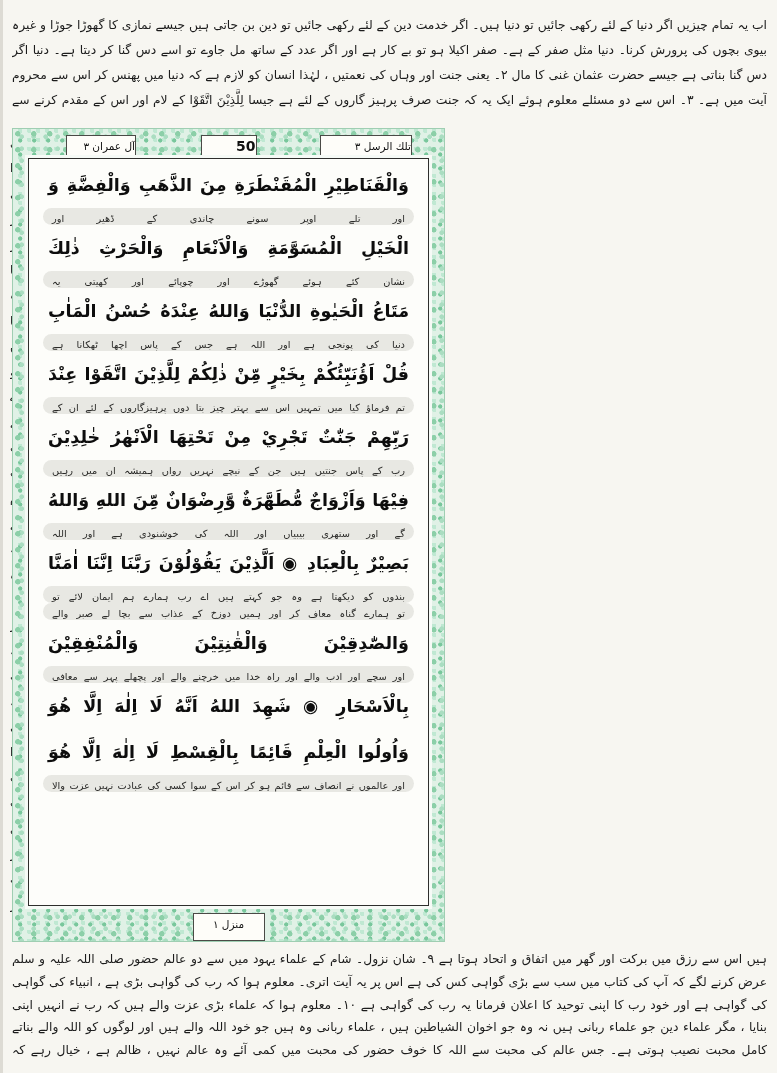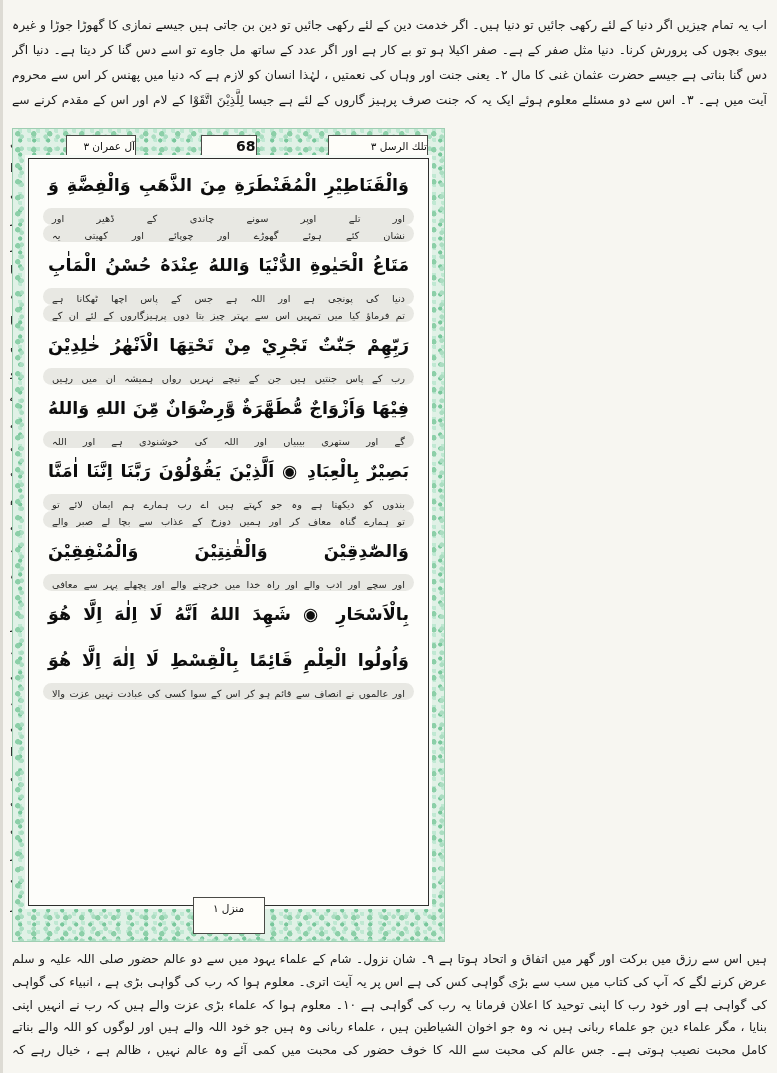--- a/index.html
+++ b/index.html
@@ -63,25 +63,25 @@
     text-align:justify;text-align-last:justify;
     padding:0 9px;margin:0 1px;overflow:hidden;
     border-radius:9px;
   }
   .frame-label{
     position:absolute;top:6px;height:21px;line-height:20px;
     background:#fefdf9;border:1px solid #4a4a46;
     text-align:right;font-size:10.5px;color:#111;
     box-sizing:border-box;overflow:hidden;white-space:nowrap;
   }
-  .label-juz{right:16px;width:100px;}
+  .label-juz{right:32px;width:92px;}
   .label-page{left:50%;margin-left:-28px;width:56px;font-size:14px;font-weight:bold;}
   .label-surah{left:53px;width:70px;}
   .manzil{
-    position:absolute;bottom:7px;left:50%;margin-left:-36px;width:72px;height:37px;
+    position:absolute;bottom:0;left:50%;margin-left:-36px;width:72px;height:28px;
     background:#fefdf9;border:1px solid #4a4a46;line-height:20px;
     text-align:center;font-size:10.5px;color:#111;box-sizing:border-box;
   }
   
   .scan-edge{position:absolute;top:0;left:0;width:3px;height:1073px;background:#dddbd4;}
 </style>
 </head>
 <body>
 
 <div class="page">
@@ -124,29 +124,31 @@
       <div class="col-line">شریف میں ہے ۸۔ اس سے معلوم ہوا کہ صبح کے وقت</div>
       <div class="col-line">دعا اور استغفار زیادہ اچھے ہیں کیونکہ اس وقت ساری</div>
       <div class="col-line">مخلوق ذکر الٰہی کرتی ہے سوا کتے کے۔ اگر ایک کا بھی ذکر</div>
       <div class="col-line">قبول ہوا تو انشاء اللہ سب کا قبول ہو گا۔ آخری نصف</div>
       <div class="col-line">شب سے آفتاب نکلنے تک کو سحر کہتے ہیں۔ سنت فجر پڑھ کر</div>
       <div class="col-line">فرضوں سے پہلے ستربار استغفار پڑھنے کے بڑے فضائل</div>
     </div>
 
   <div class="quran-box">
     <div class="frame-label label-juz">تلك الرسل ٣</div>
-    <div class="frame-label label-page">68</div>
+    <div class="frame-label label-page">50</div>
     <div class="frame-label label-surah">آل عمران ٣</div>
 
     <div class="quran-inner" id="ayah-rows">
         <div class="ayah-ar">وَالْقَنَاطِيْرِ الْمُقَنْطَرَةِ مِنَ الذَّهَبِ وَالْفِضَّةِ وَ</div>
         <div class="ayah-ur">اور تلے اوپر سونے چاندی کے ڈھیر اور</div>
+        <div class="ayah-ar">الْخَيْلِ الْمُسَوَّمَةِ وَالْاَنْعَامِ وَالْحَرْثِ ذٰلِكَ</div>
         <div class="ayah-ur">نشان کئے ہوئے گھوڑے اور چوپائے اور کھیتی یہ</div>
         <div class="ayah-ar">مَتَاعُ الْحَيٰوةِ الدُّنْيَا وَاللهُ عِنْدَهُ حُسْنُ الْمَاٰبِ</div>
         <div class="ayah-ur">دنیا کی پونجی ہے اور اللہ ہے جس کے پاس اچھا ٹھکانا ہے</div>
+        <div class="ayah-ar">قُلْ اَؤُنَبِّئُكُمْ بِخَيْرٍ مِّنْ ذٰلِكُمْ لِلَّذِيْنَ اتَّقَوْا عِنْدَ</div>
         <div class="ayah-ur">تم فرماؤ کیا میں تمہیں اس سے بہتر چیز بتا دوں پرہیزگاروں کے لئے ان کے</div>
         <div class="ayah-ar">رَبِّهِمْ جَنّٰتٌ تَجْرِيْ مِنْ تَحْتِهَا الْاَنْهٰرُ خٰلِدِيْنَ</div>
         <div class="ayah-ur">رب کے پاس جنتیں ہیں جن کے نیچے نہریں رواں ہمیشہ ان میں رہیں</div>
         <div class="ayah-ar">فِيْهَا وَاَزْوَاجٌ مُّطَهَّرَةٌ وَّرِضْوَانٌ مِّنَ اللهِ وَاللهُ</div>
         <div class="ayah-ur">گے اور ستھری بیبیاں اور اللہ کی خوشنودی ہے اور اللہ</div>
         <div class="ayah-ar">بَصِيْرٌ بِالْعِبَادِ ◉ اَلَّذِيْنَ يَقُوْلُوْنَ رَبَّنَا اِنَّنَا اٰمَنَّا</div>
         <div class="ayah-ur">بندوں کو دیکھتا ہے وہ جو کہتے ہیں اے رب ہمارے ہم ایمان لائے تو</div>
         <div class="ayah-ur">تو ہمارے گناہ معاف کر اور ہمیں دوزخ کے عذاب سے بچا لے صبر والے</div>
         <div class="ayah-ar">وَالصّٰدِقِيْنَ وَالْقٰنِتِيْنَ وَالْمُنْفِقِيْنَ وَالْمُسْتَغْفِرِيْنَ</div>
         <div class="ayah-ur">اور سچے اور ادب والے اور راہ خدا میں خرچنے والے اور پچھلے پہر سے معافی</div>

